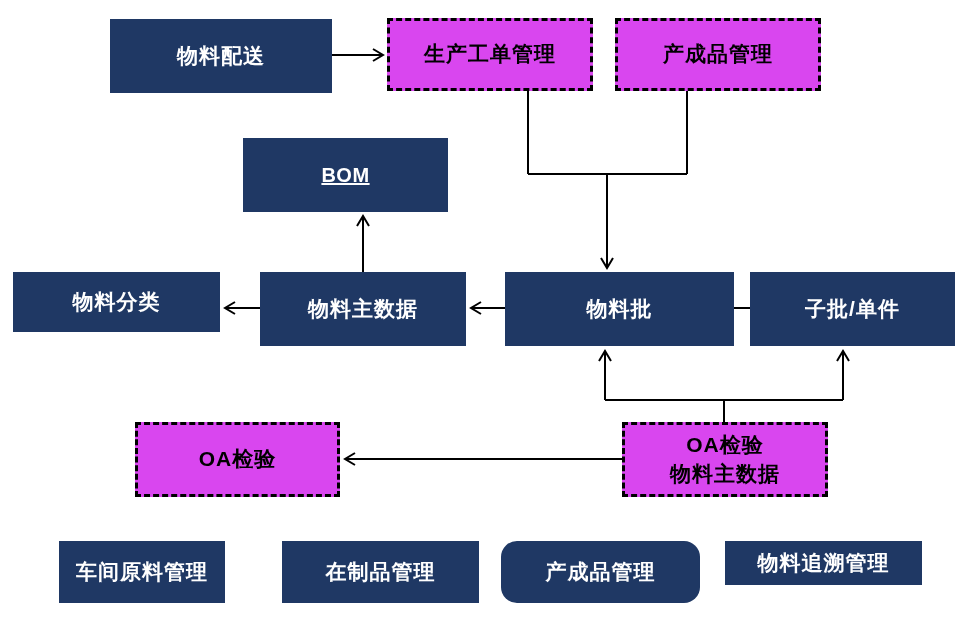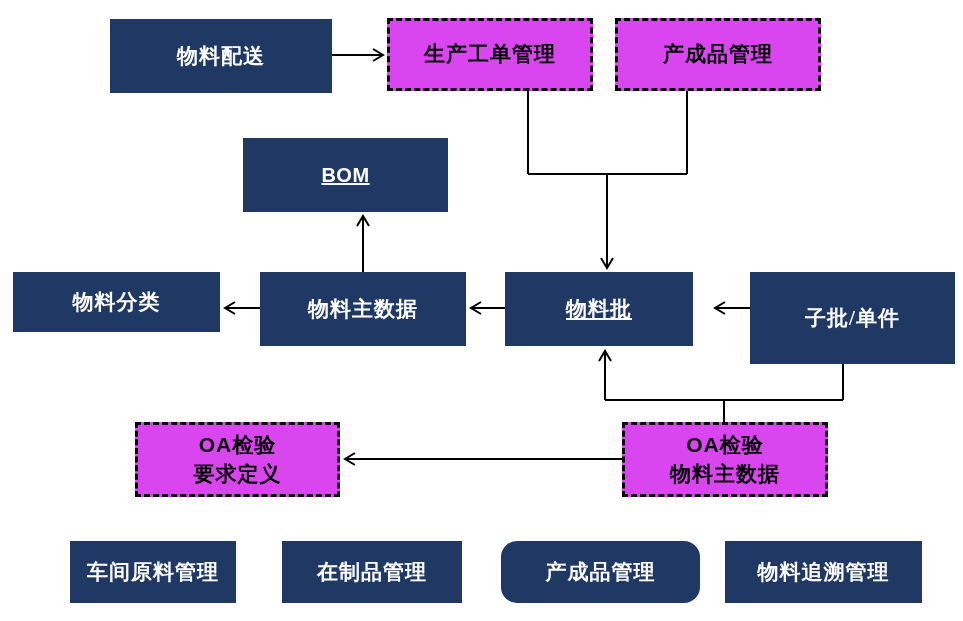--- a/index.html
+++ b/index.html
@@ -99,47 +99,46 @@
   </div>
 
   <div class="node solid" style="left:13px; top:272px; width:207px; height:60px;">
     <span>物料分类</span>
   </div>
 
   <div class="node solid" style="left:260px; top:272px; width:206px; height:74px;">
     <span>物料主数据</span>
   </div>
 
-  <div class="node solid" style="left:505px; top:272px; width:188px; height:74px;text-decoration:underline;">
+  <div class="node solid" style="left:505px; top:272px; width:229px; height:74px;">
     <span>物料批</span>
   </div>
 
-  <div class="node solid" style="left:750px; top:272px; width:205px; height:92px;font-family:Liberation Serif, serif;">
+  <div class="node solid" style="left:750px; top:272px; width:205px; height:74px;">
     <span>子批/单件</span>
   </div>
 
   <div class="node dashed" style="left:135px; top:422px; width:205px; height:75px;">
     <span>OA检验</span>
-    <span>要求定义</span>
   </div>
 
   <div class="node dashed" style="left:622px; top:422px; width:206px; height:75px;">
     <span>OA检验</span>
     <span>物料主数据</span>
   </div>
 
-  <div class="node solid" style="left:70px; top:541px; width:166px; height:62px;">
+  <div class="node solid" style="left:59px; top:541px; width:166px; height:62px;">
     <span>车间原料管理</span>
   </div>
 
-  <div class="node solid" style="left:282px; top:541px; width:180px; height:62px;font-family:Liberation Serif, serif;">
+  <div class="node solid" style="left:282px; top:541px; width:197px; height:62px;font-family:Liberation Serif, serif;">
     <span>在制品管理</span>
   </div>
 
   <div class="node solid" style="left:501px; top:541px; width:199px; height:62px;border-radius:16px;">
     <span>产成品管理</span>
   </div>
 
-  <div class="node solid" style="left:725px; top:541px; width:197px; height:62px;">
+  <div class="node solid" style="left:725px; top:541px; width:197px; height:44px;">
     <span>物料追溯管理</span>
   </div>
 
 </div>
 
 </body></html>

